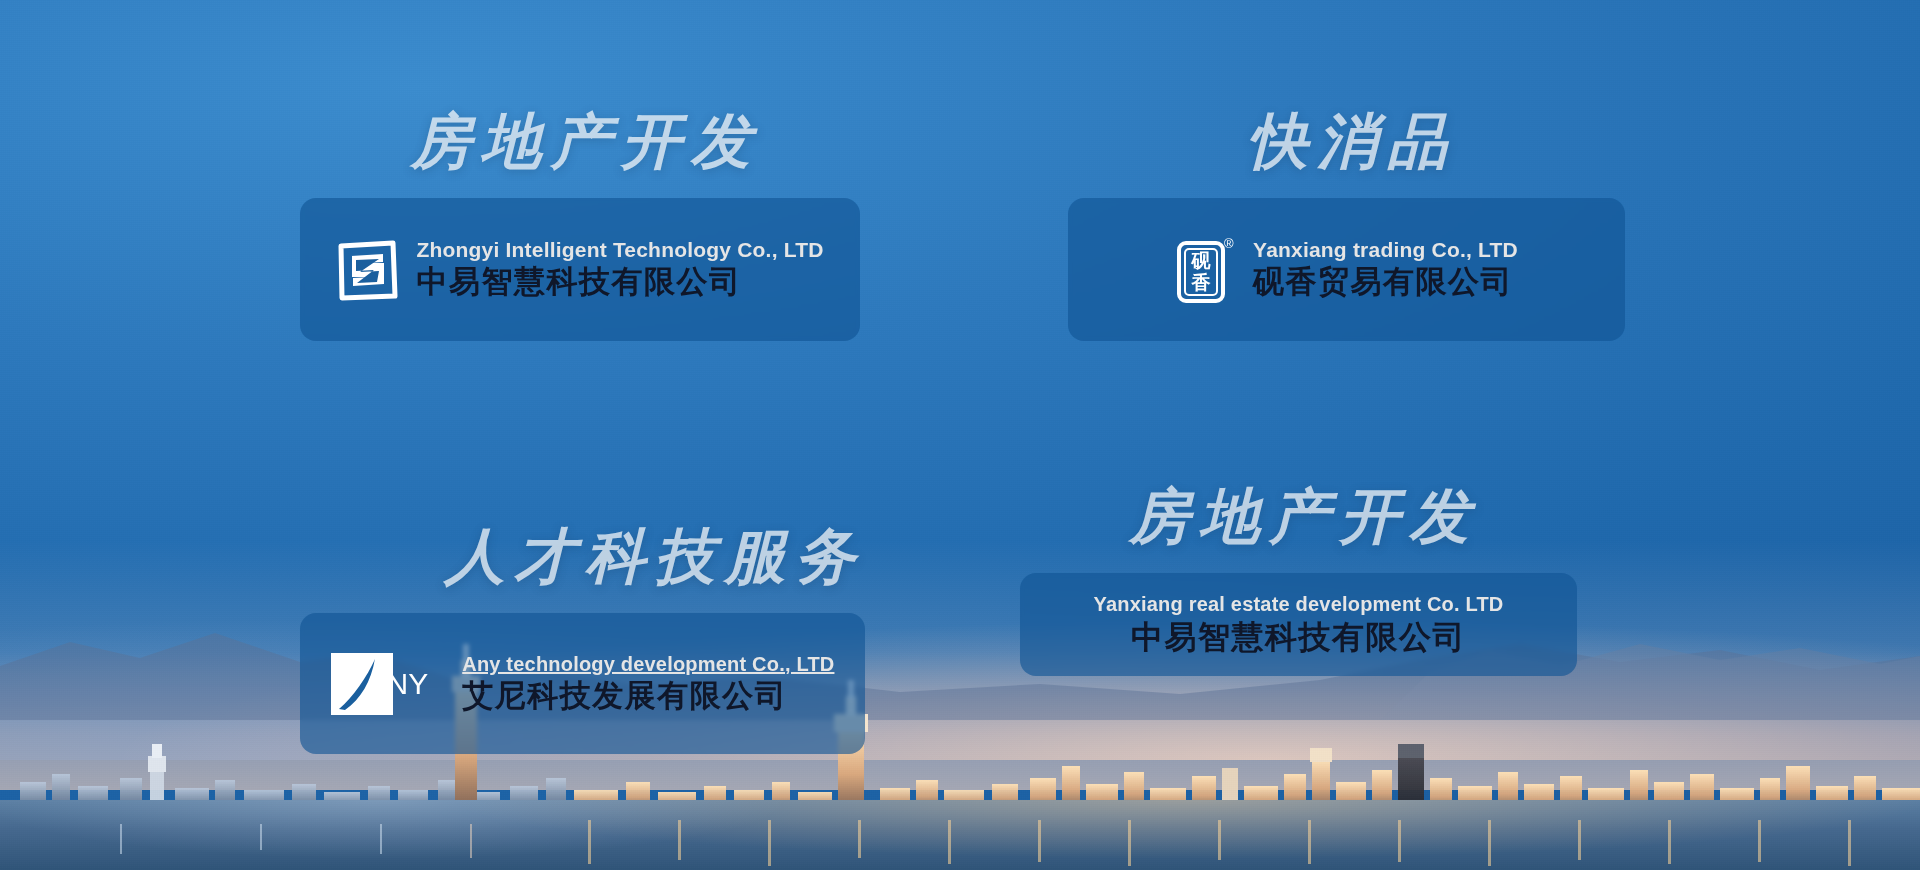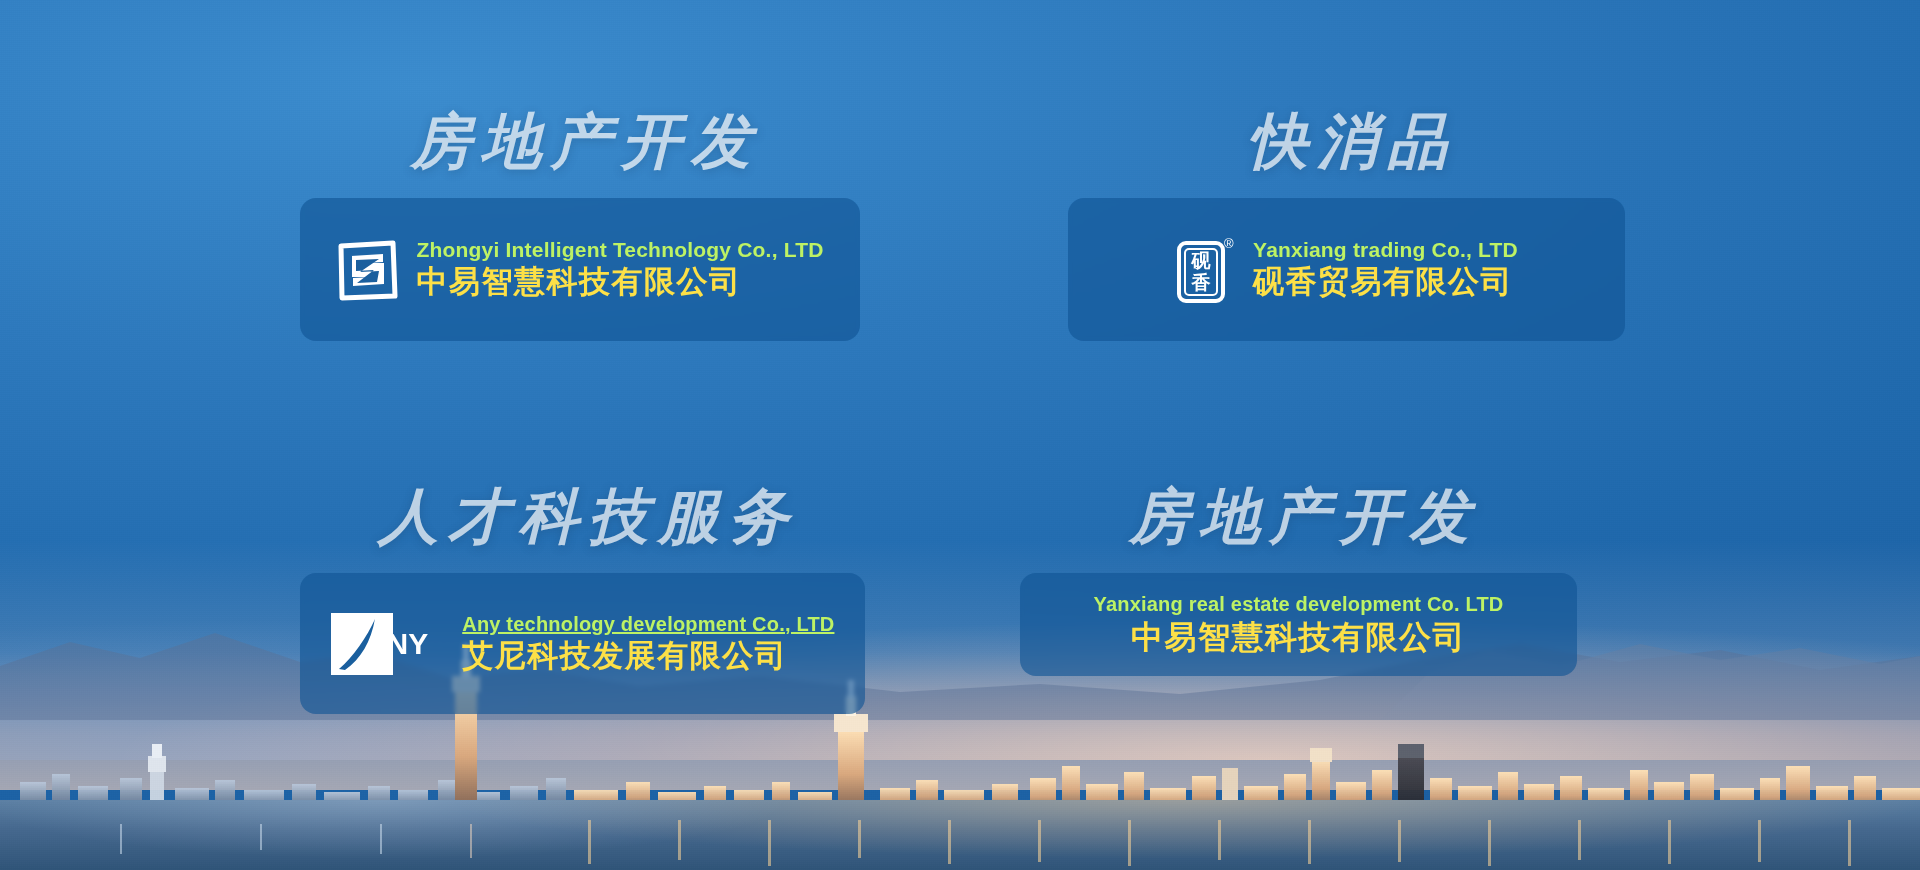--- a/index.html
+++ b/index.html
@@ -81,29 +81,29 @@
 
   .card-inner {
     display:flex;
     align-items:center;
     gap:18px;
     margin:0 auto;
   }
 
   .brand-text { display:flex; flex-direction:column; justify-content:center; }
   .brand-en {
-    color:#bef264;
+    color:#e5e5e5;
     font-size:21px;
     font-weight:700;
     letter-spacing:.2px;
     line-height:1.25;
     white-space:nowrap;
   }
   .brand-cn {
-    color:#fde047;
+    color:#0f172a;
     font-size:31px;
     font-weight:700;
     letter-spacing:1.5px;
     line-height:1.25;
     white-space:nowrap;
   }
   .brand-text.center { align-items:center; text-align:center; }
   .brand-text.center .brand-en { font-size:20px; }
   .brand-text.center .brand-cn { font-size:32px; }
 
@@ -322,31 +322,31 @@
         </div>
         <div class="brand-text">
           <div class="brand-en">Yanxiang trading Co., LTD</div>
           <div class="brand-cn">砚香贸易有限公司</div>
         </div>
       </div>
     </div>
   </div>
 
   <div class="cell" style="left:300px; top:487px; width:565px;">
-    <div class="section-title" style="text-align:center; padding-left:12px;">人才科技服务</div>
+    <div class="section-title" style="text-align:right; padding-left:12px;margin-top:40px;">人才科技服务</div>
 
     <div class="card" style="margin-top:26px; width:565px; height:141px;">
       <div class="card-inner" style="gap:14px;">
         <div style="position:relative; display:flex; align-items:center;">
           <svg width="62" height="62" viewBox="0 0 62 62">
             <rect x="0" y="0" width="62" height="62" fill="#ffffff"></rect>
             <path d="M8,56 C22,44 36,24 44,6 C40,28 30,46 14,57 Z" fill="#1a5f9e"></path>
             <path d="M44,6 L58,56 L47,56 L42,34 Z" fill="#ffffff"></path>
           </svg>
-          <span style="color:#fff; font-size:30px; font-weight:700; letter-spacing:0px; margin-left:-6px;">NY</span>
+          <span style="color:#fff; font-size:30px; font-weight:400; letter-spacing:0px; margin-left:-6px;">NY</span>
         </div>
         <div class="brand-text" style="margin-left:20px;">
           <div class="brand-en" style="font-size:20px;text-decoration:underline;">Any technology development Co., LTD</div>
           <div class="brand-cn">艾尼科技发展有限公司</div>
         </div>
       </div>
     </div>
   </div>
 
   <div class="cell" style="left:1020px; top:487px; width:557px;">

